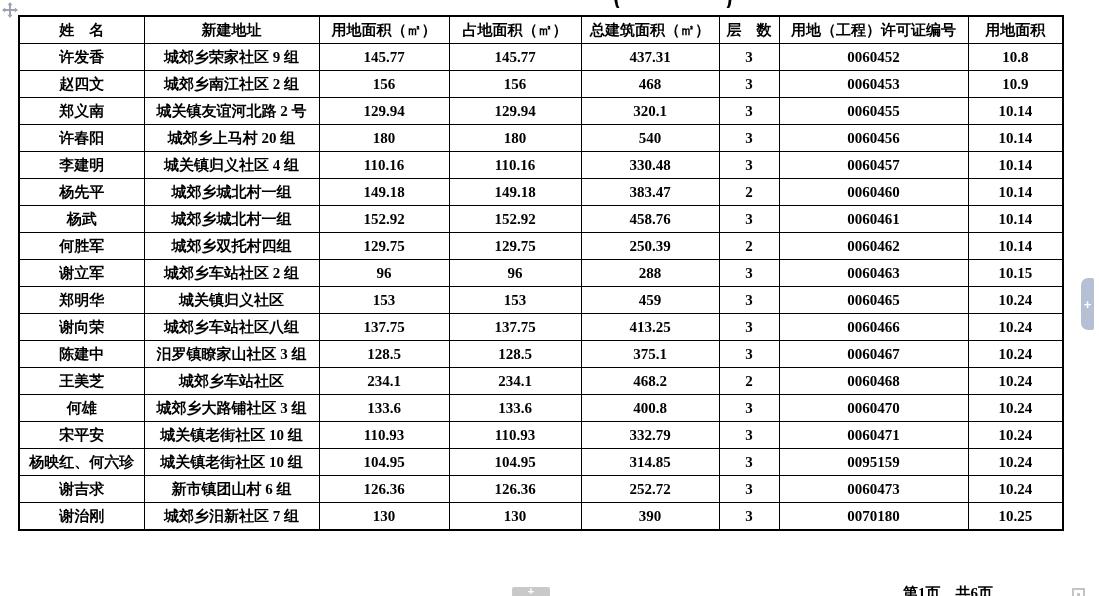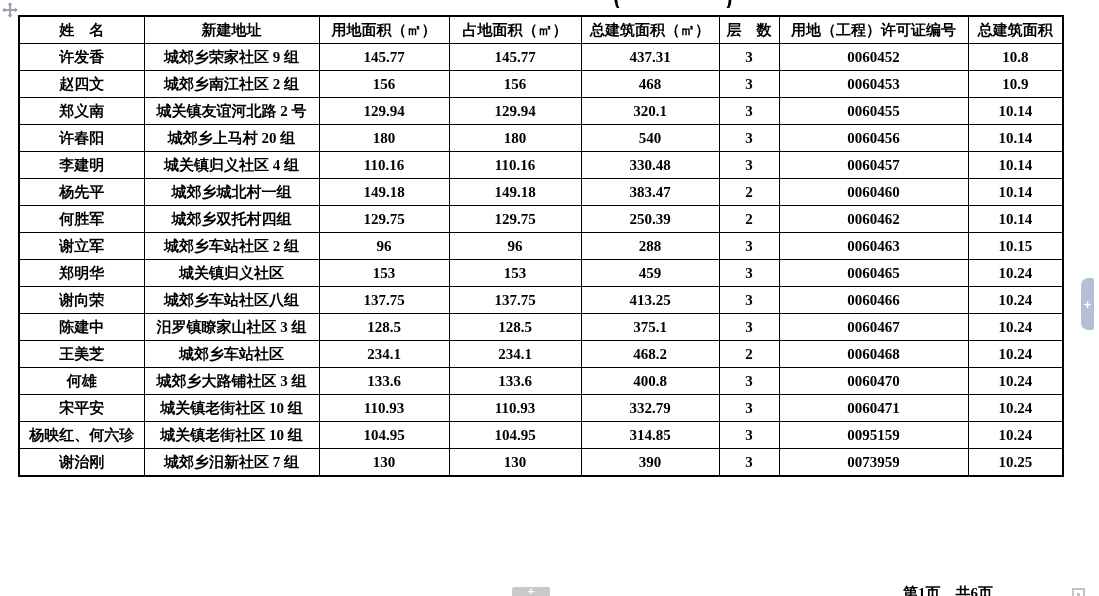--- a/index.html
+++ b/index.html
@@ -79,21 +79,21 @@
       </colgroup>
     <thead>
       <tr>
         <th>姓　名</th>
         <th>新建地址</th>
         <th>用地面积（㎡）</th>
         <th>占地面积（㎡）</th>
         <th>总建筑面积（㎡）</th>
         <th>层　数</th>
         <th>用地（工程）许可证编号</th>
-        <th>总建筑面积</th>
+        <th>用地面积</th>
       </tr>
     </thead>
     <tbody>
         <tr>
           <td>许发香</td>
           <td>城郊乡荣家社区 9 组</td>
           <td>145.77</td>
           <td>145.77</td>
           <td>437.31</td>
           <td>3</td>
@@ -144,20 +144,30 @@
           <td>杨先平</td>
           <td>城郊乡城北村一组</td>
           <td>149.18</td>
           <td>149.18</td>
           <td>383.47</td>
           <td>2</td>
           <td>0060460</td>
           <td>10.14</td>
         </tr>
         <tr>
+          <td>杨武</td>
+          <td>城郊乡城北村一组</td>
+          <td>152.92</td>
+          <td>152.92</td>
+          <td>458.76</td>
+          <td>3</td>
+          <td>0060461</td>
+          <td>10.14</td>
+        </tr>
+        <tr>
           <td>何胜军</td>
           <td>城郊乡双托村四组</td>
           <td>129.75</td>
           <td>129.75</td>
           <td>250.39</td>
           <td>2</td>
           <td>0060462</td>
           <td>10.14</td>
         </tr>
         <tr>
@@ -234,27 +244,37 @@
           <td>杨映红、何六珍</td>
           <td>城关镇老街社区 10 组</td>
           <td>104.95</td>
           <td>104.95</td>
           <td>314.85</td>
           <td>3</td>
           <td>0095159</td>
           <td>10.24</td>
         </tr>
         <tr>
+          <td>谢吉求</td>
+          <td>新市镇团山村 6 组</td>
+          <td>126.36</td>
+          <td>126.36</td>
+          <td>252.72</td>
+          <td>3</td>
+          <td>0060473</td>
+          <td>10.24</td>
+        </tr>
+        <tr>
           <td>谢治刚</td>
           <td>城郊乡汨新社区 7 组</td>
           <td>130</td>
           <td>130</td>
           <td>390</td>
           <td>3</td>
-          <td>0073959</td>
+          <td>0070180</td>
           <td>10.25</td>
         </tr>
       </tbody>
   </table>
 
   <div class="footer-page">第1页，共6页</div>
 
   <div class="right-tab">
     <span class="plus">+</span>
   </div>

